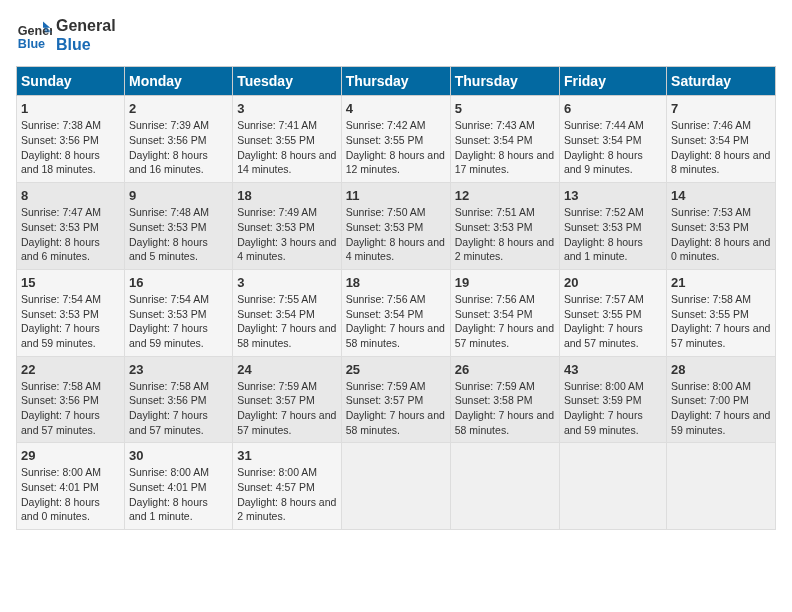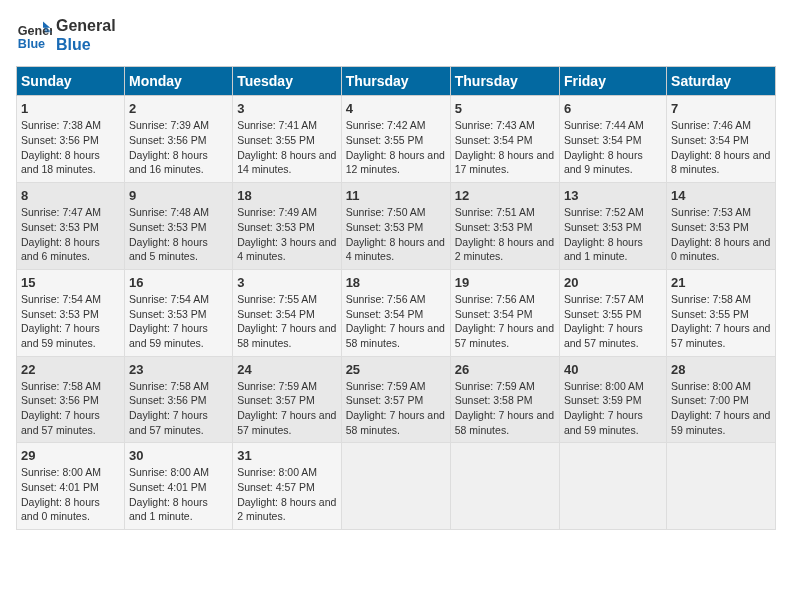--- a/index.html
+++ b/index.html
@@ -320,21 +320,21 @@
       </td>
         <td>
         <span class="day-num">26</span>
         <div class="day-detail">
           <div>Sunrise: 7:59 AM</div>
           <div>Sunset: 3:58 PM</div>
           <div>Daylight: 7 hours and 58 minutes.</div>
         </div>
       </td>
         <td>
-        <span class="day-num">40</span>
+        <span class="day-num">43</span>
         <div class="day-detail">
           <div>Sunrise: 8:00 AM</div>
           <div>Sunset: 3:59 PM</div>
           <div>Daylight: 7 hours and 59 minutes.</div>
         </div>
       </td>
         <td>
         <span class="day-num">28</span>
         <div class="day-detail">
           <div>Sunrise: 8:00 AM</div>

